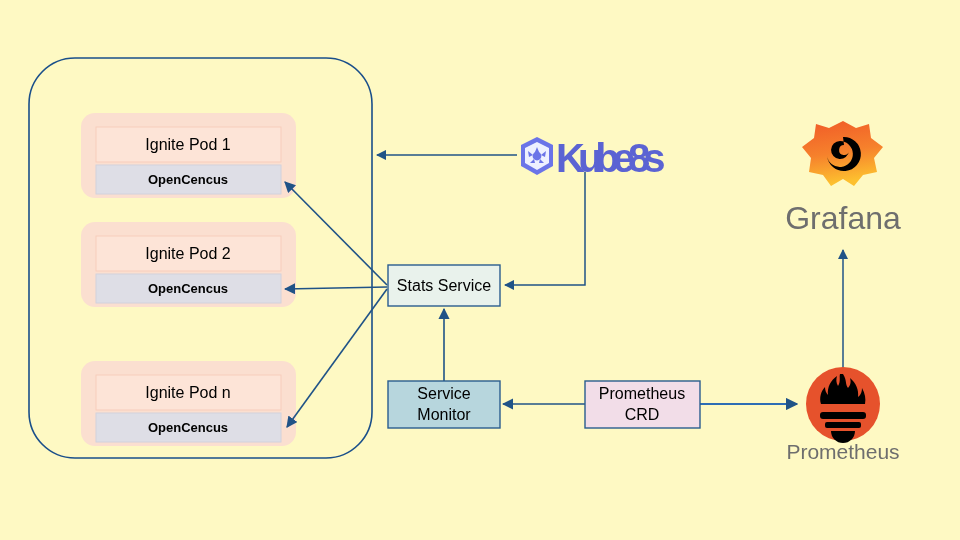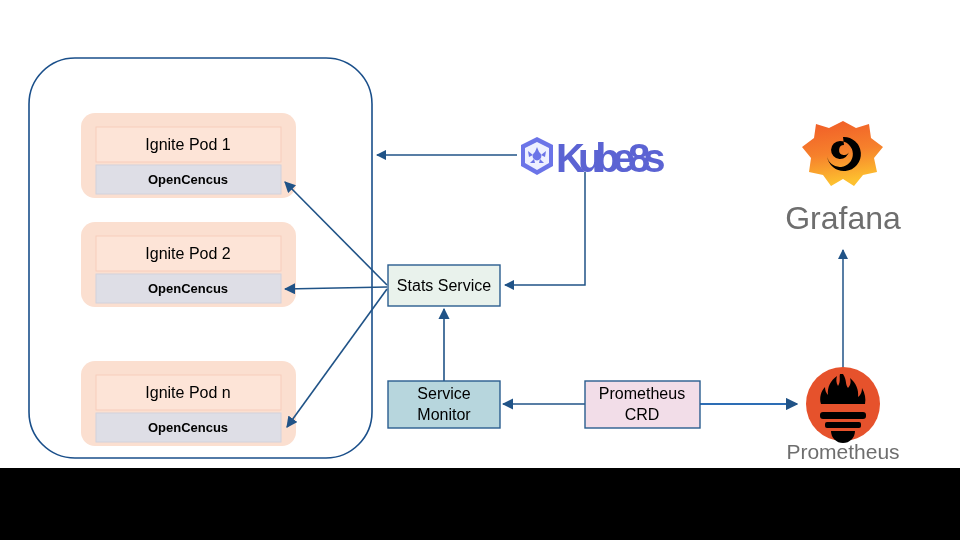--- a/index.html
+++ b/index.html
@@ -9,22 +9,22 @@
   }
   body {
     width: 960px;
     height: 540px;
     overflow: hidden;
     font-family: "Liberation Sans", sans-serif;
   }
   #canvas {
     position: relative;
     width: 960px;
-    height: 468px;
-    background: #ffffff;
+    height: 540px;
+    background: #fef9c3;
   }
   svg.layer {
     position: absolute;
     left: 0;
     top: 0;
     width: 960px;
     height: 540px;
   }
   .node-text {
     font-family: "Liberation Sans", sans-serif;

